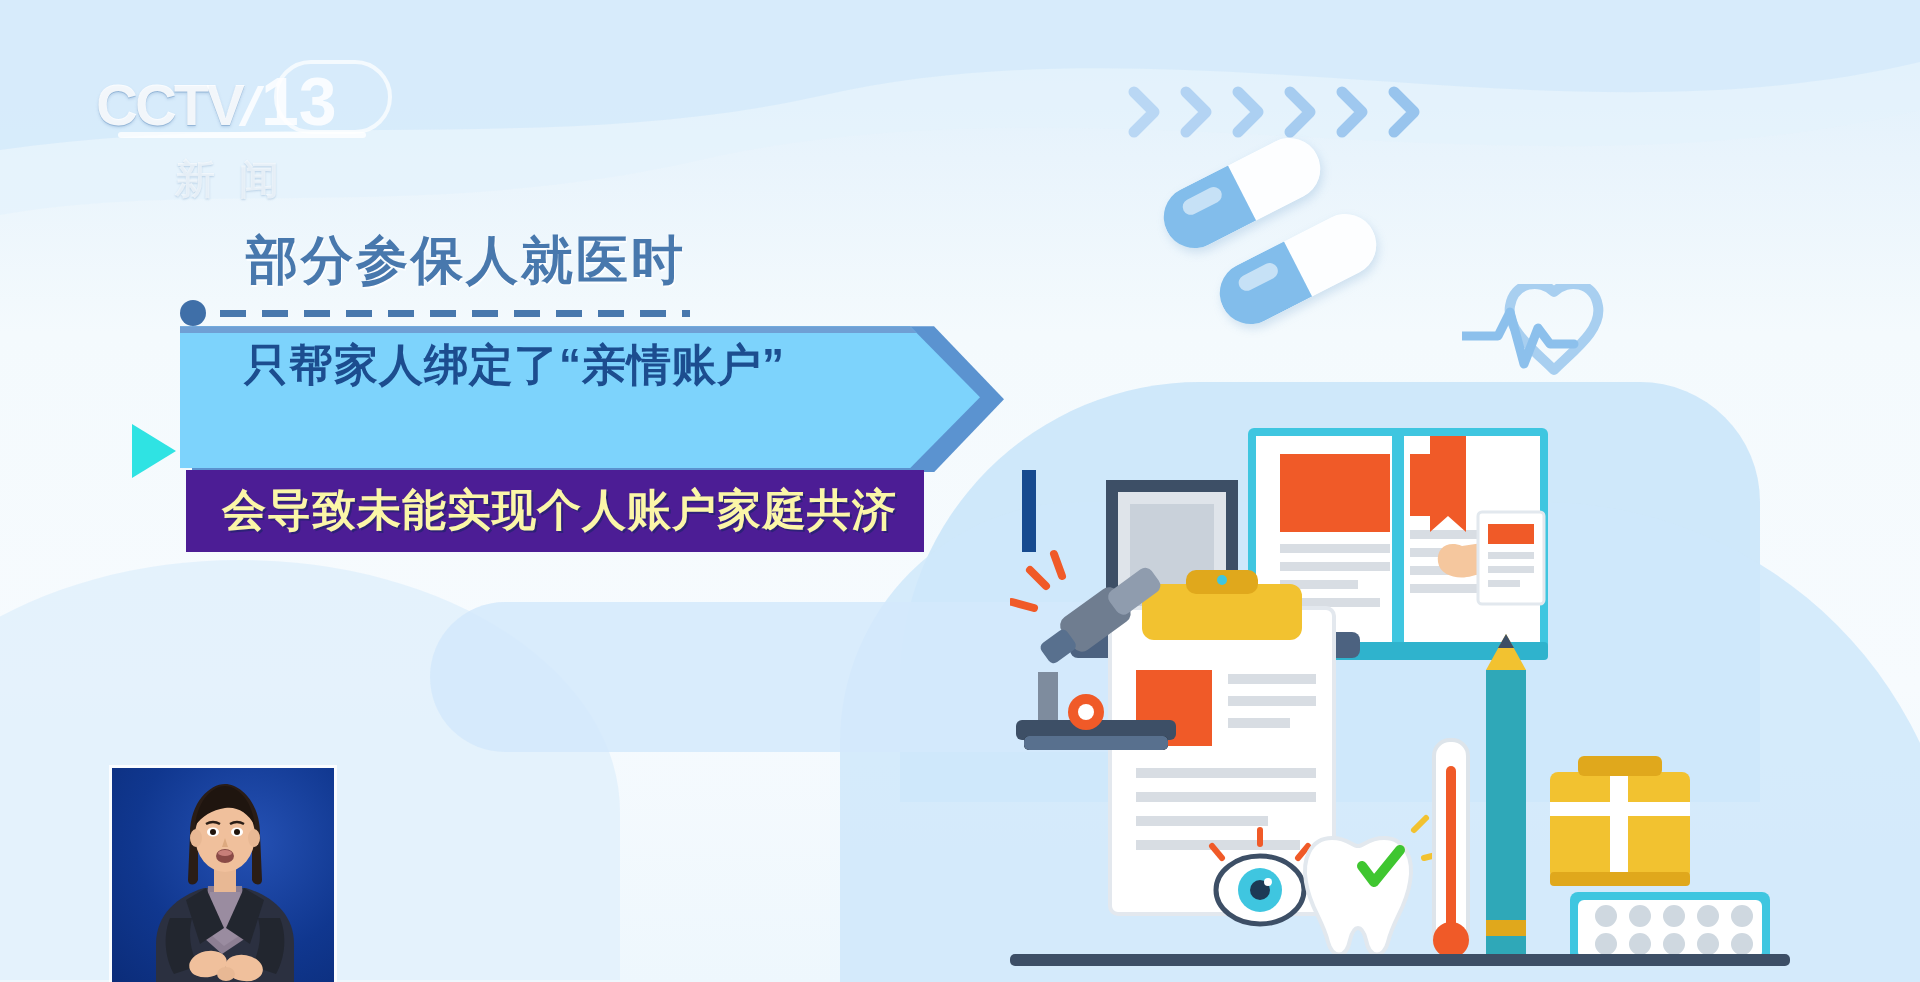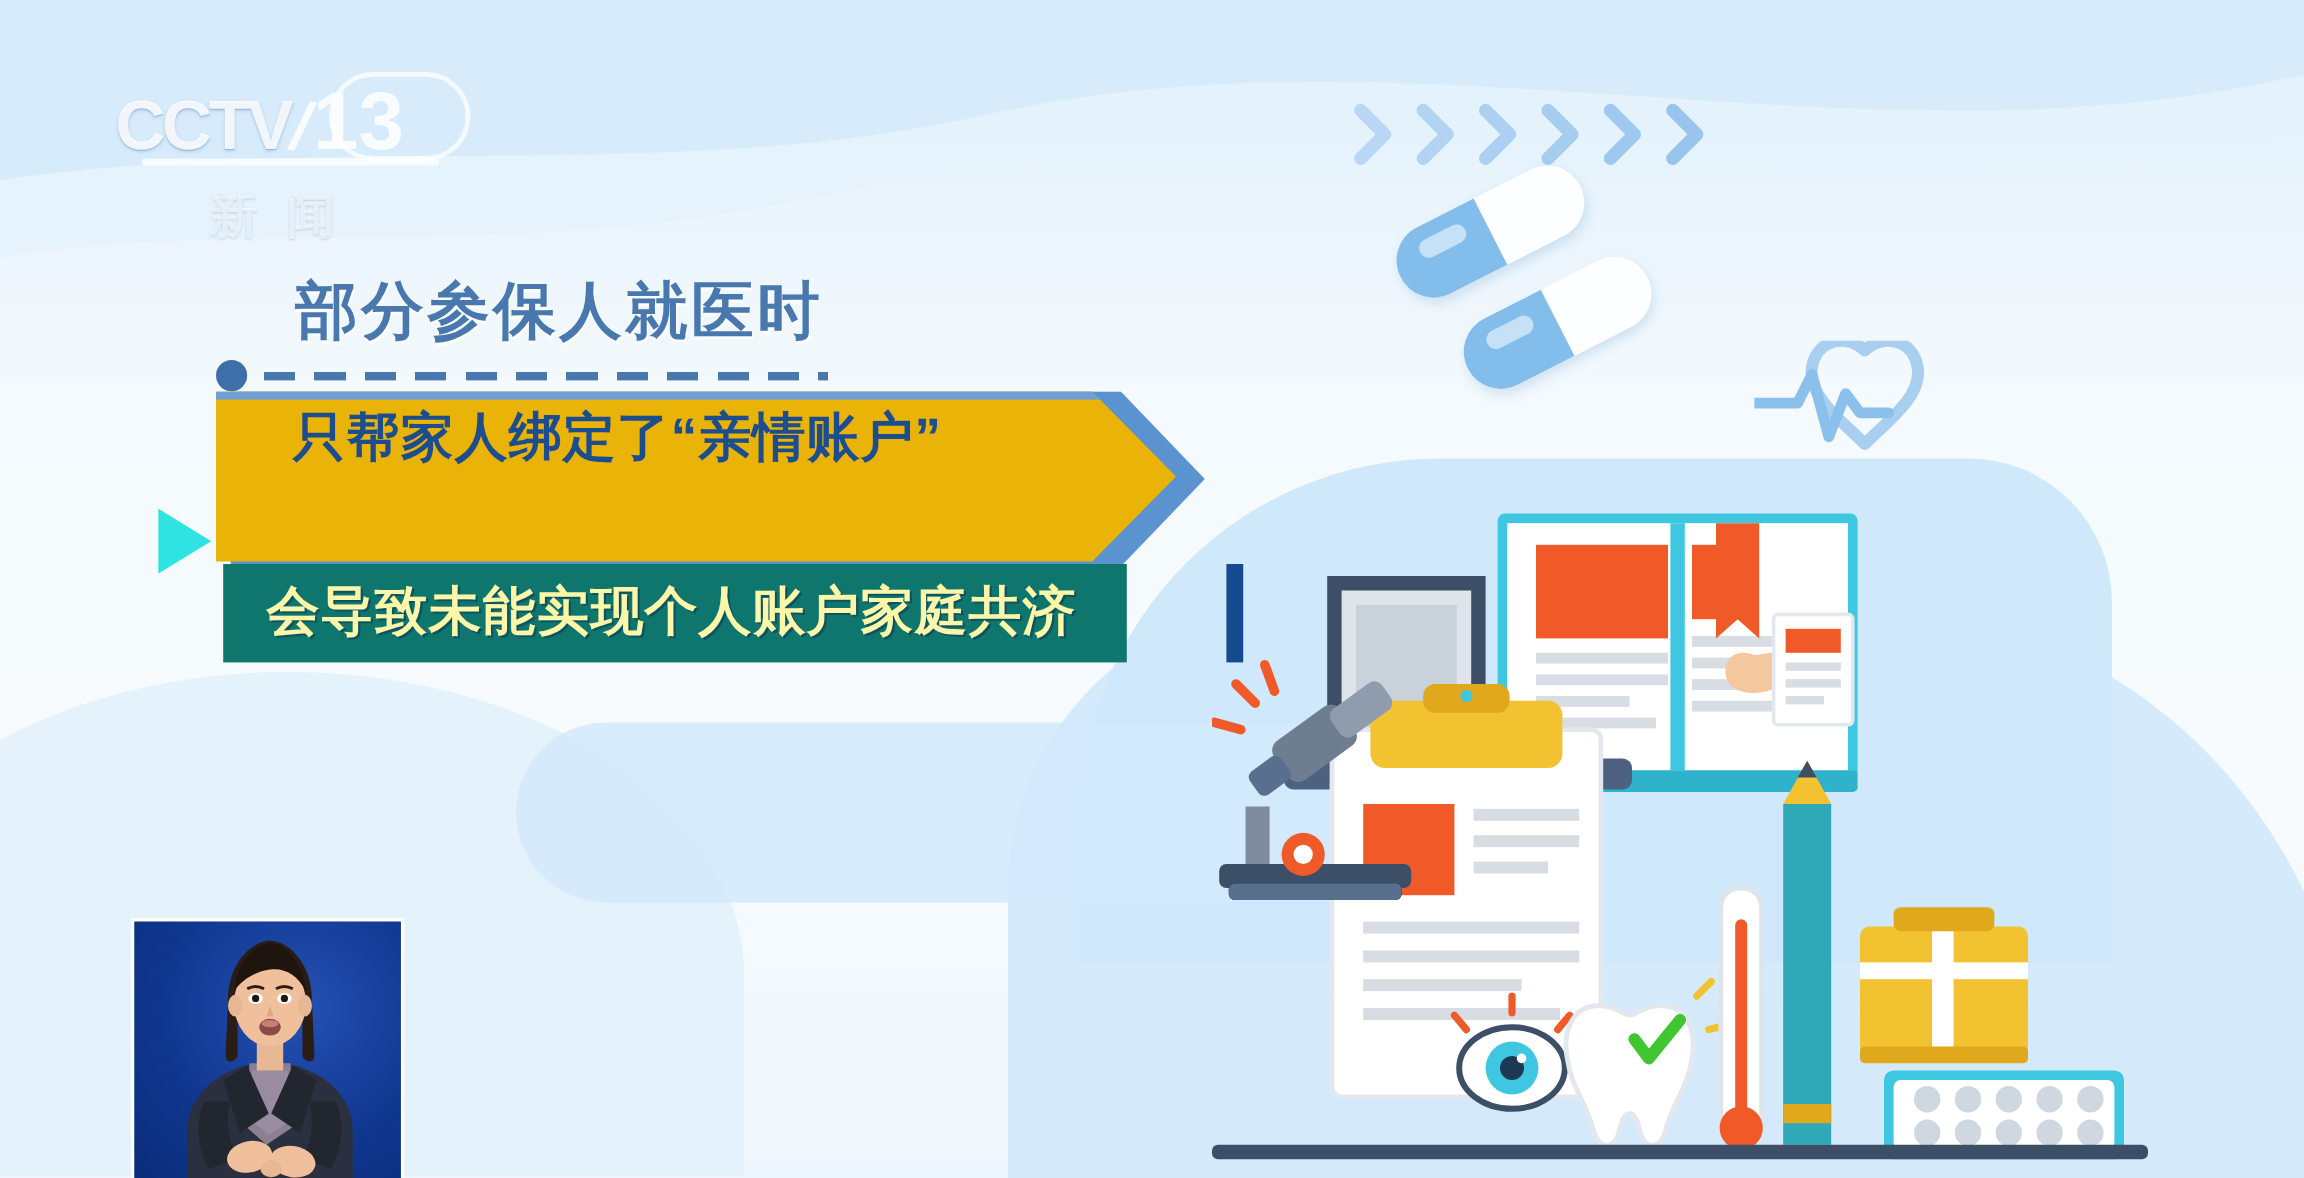--- a/index.html
+++ b/index.html
@@ -128,21 +128,21 @@
 
   
   .h-white-wrap { position:relative; margin-top:2px; }
   .h-white-shadow {
     position:absolute; left:12px; top:0; width:812px; height:146px;
     background:#5b93d0;
     clip-path:polygon(0 0, 742px 0, 812px 73px, 742px 146px, 0 146px);
   }
   .h-white {
     position:relative; width:800px; height:142px;
-    background:#eab308;
+    background:#7dd3fc;
     clip-path:polygon(0 0, 730px 0, 800px 71px, 730px 142px, 0 142px);
     padding:6px 0 0 64px;
     box-shadow:0 2px 4px rgba(90,140,190,.12);
   }
   .h-white .topline {
     position:absolute; left:0; top:0; width:770px; height:7px; background:#6f9fd4;
   }
   .h-white .l {
     font-size:44px; font-weight:bold; letter-spacing:1px;
     color:#1c4d8f; line-height:1.48;
@@ -153,22 +153,22 @@
     position:absolute; left:-48px; top:98px; width:0; height:0;
     border-left:44px solid #2fe3e3;
     border-top:27px solid transparent;
     border-bottom:27px solid transparent;
   }
 
   
   .h-navy-wrap { position:relative; margin-top:2px; margin-left:6px; }
   .h-navy {
     position:relative; display:inline-block;
-    background:#0f766e;
-    padding:14px 42px 18px 36px;
+    background:#4c1d95;
+    padding:14px 27px 18px 36px;
     height:82px;
   }
   .h-navy .l {
     font-size:44px; font-weight:bold; letter-spacing:1px;
     color:#fbf6a8; line-height:1.18; white-space:nowrap;
     text-shadow:2px 2px 0 rgba(8,40,85,.45);
   }
   .h-navy-bar {
     position:absolute; top:0; left:836px; width:14px; height:82px;
     background:#164a8f;

